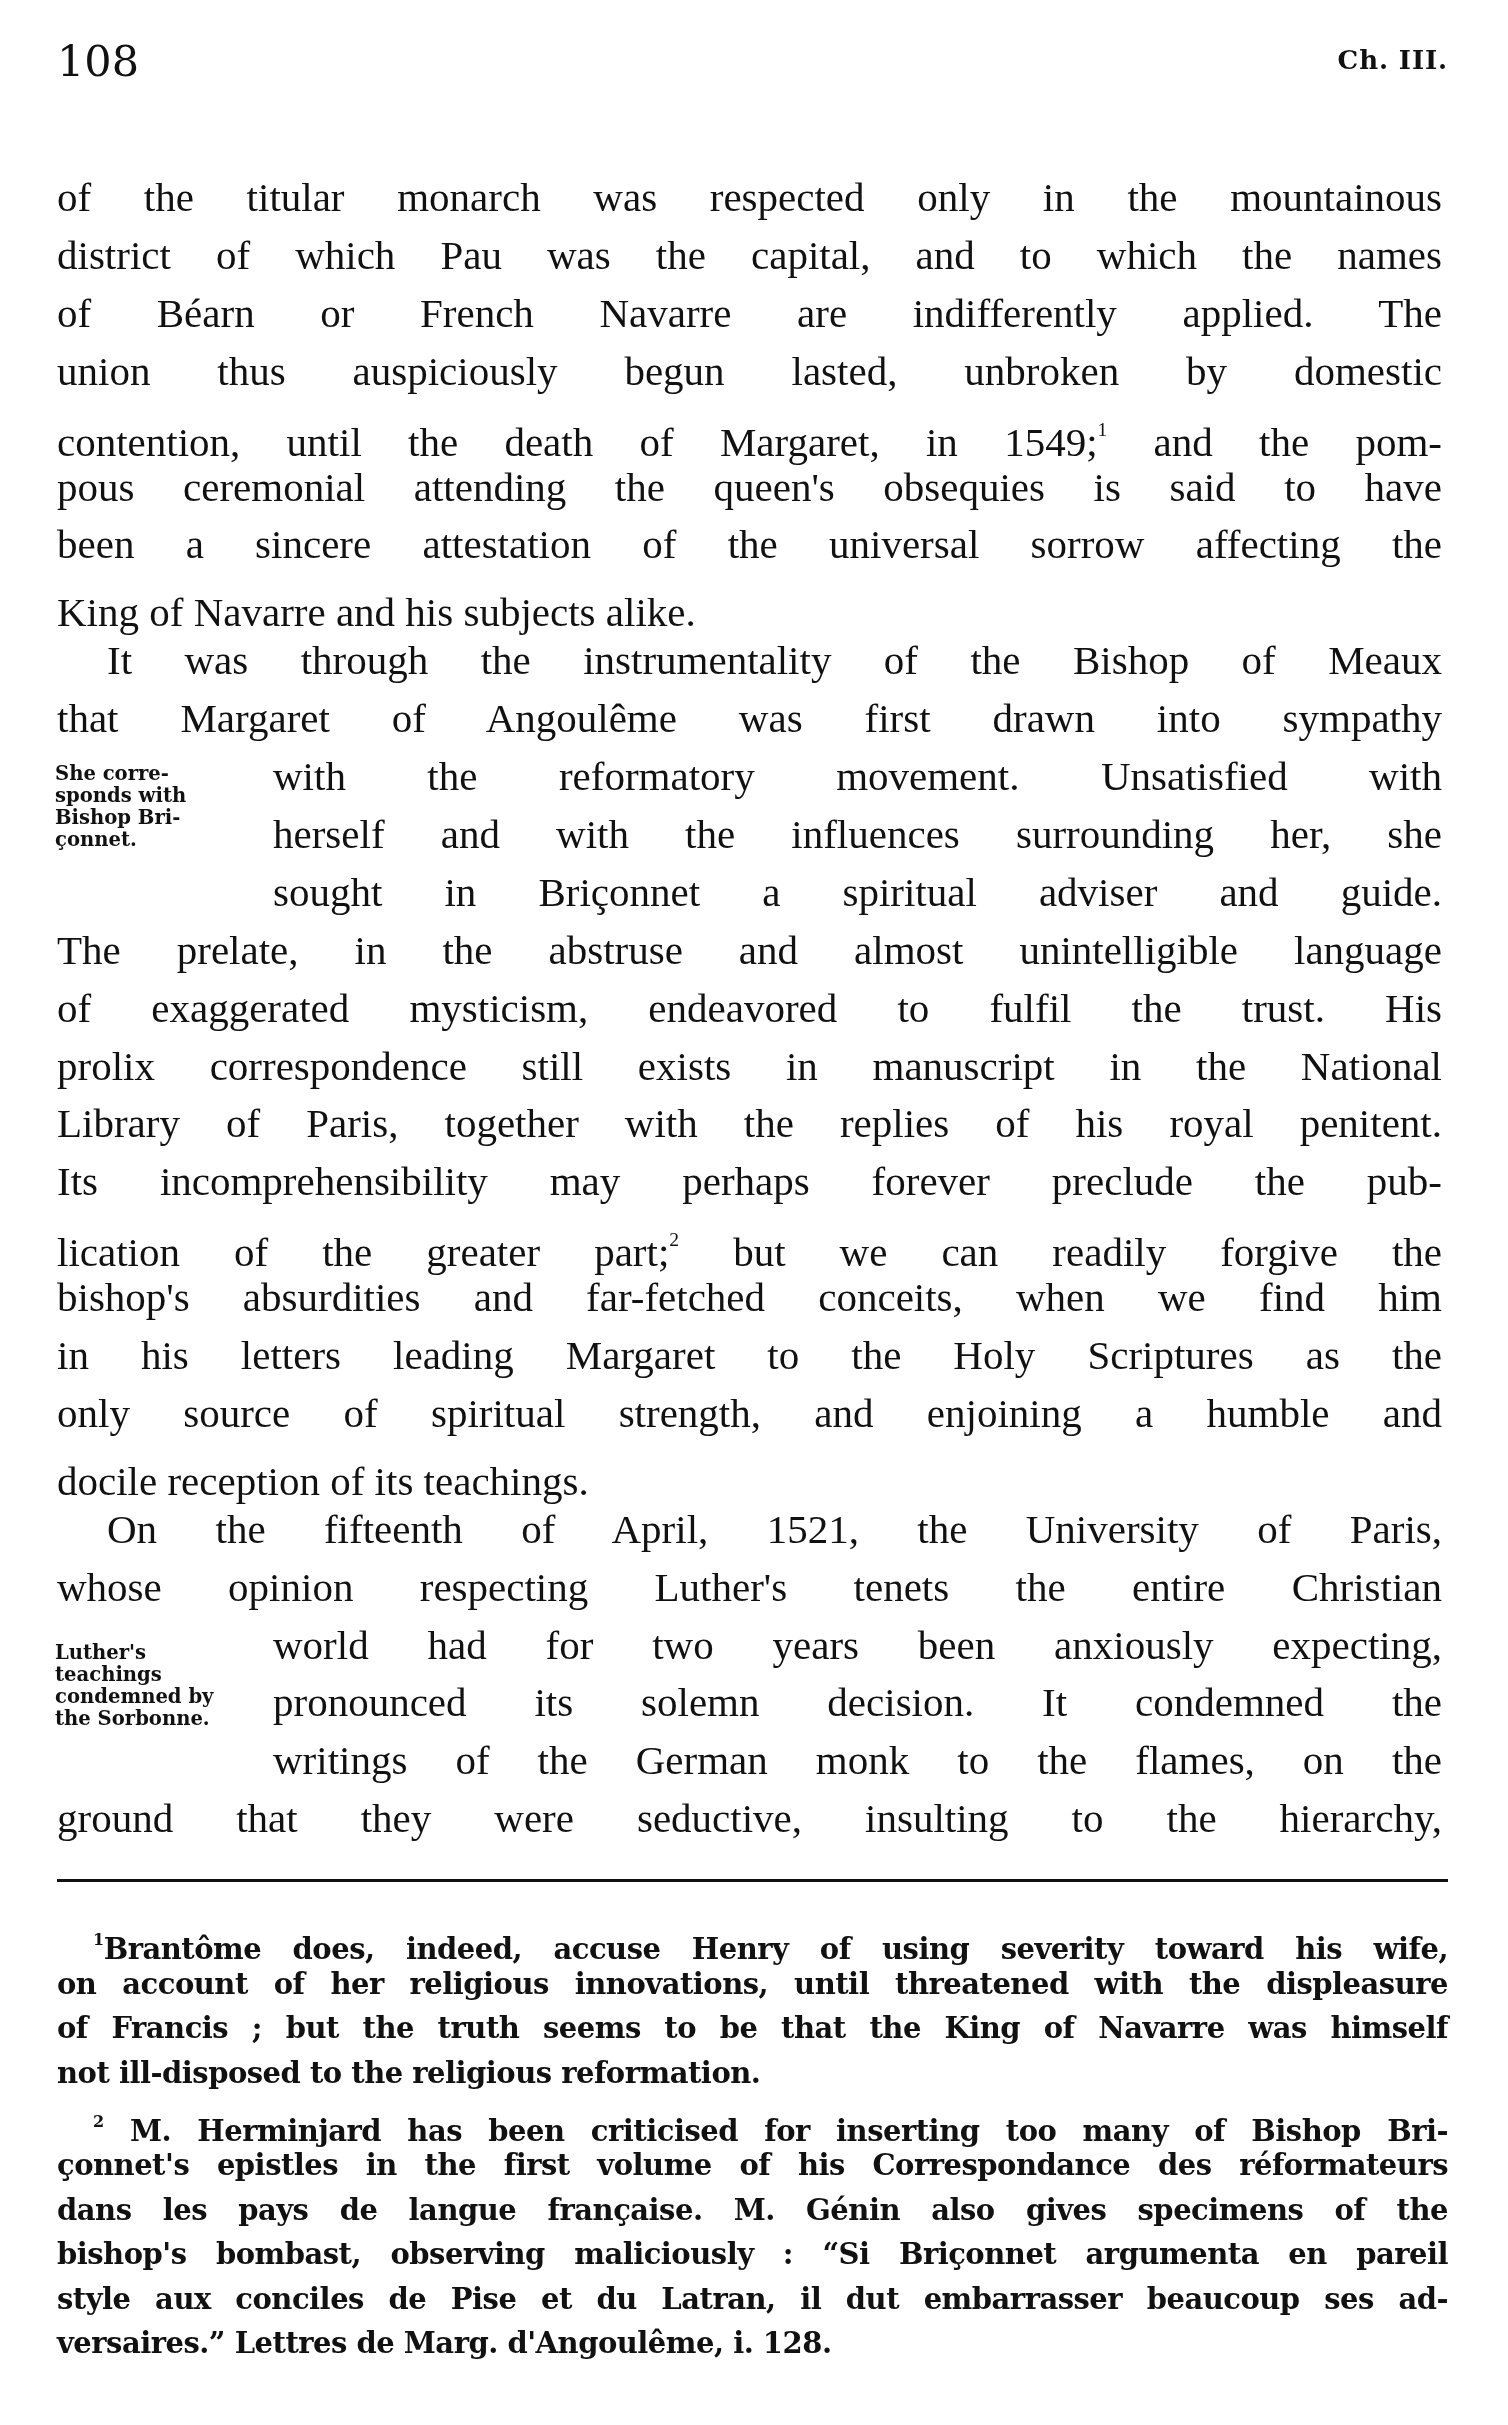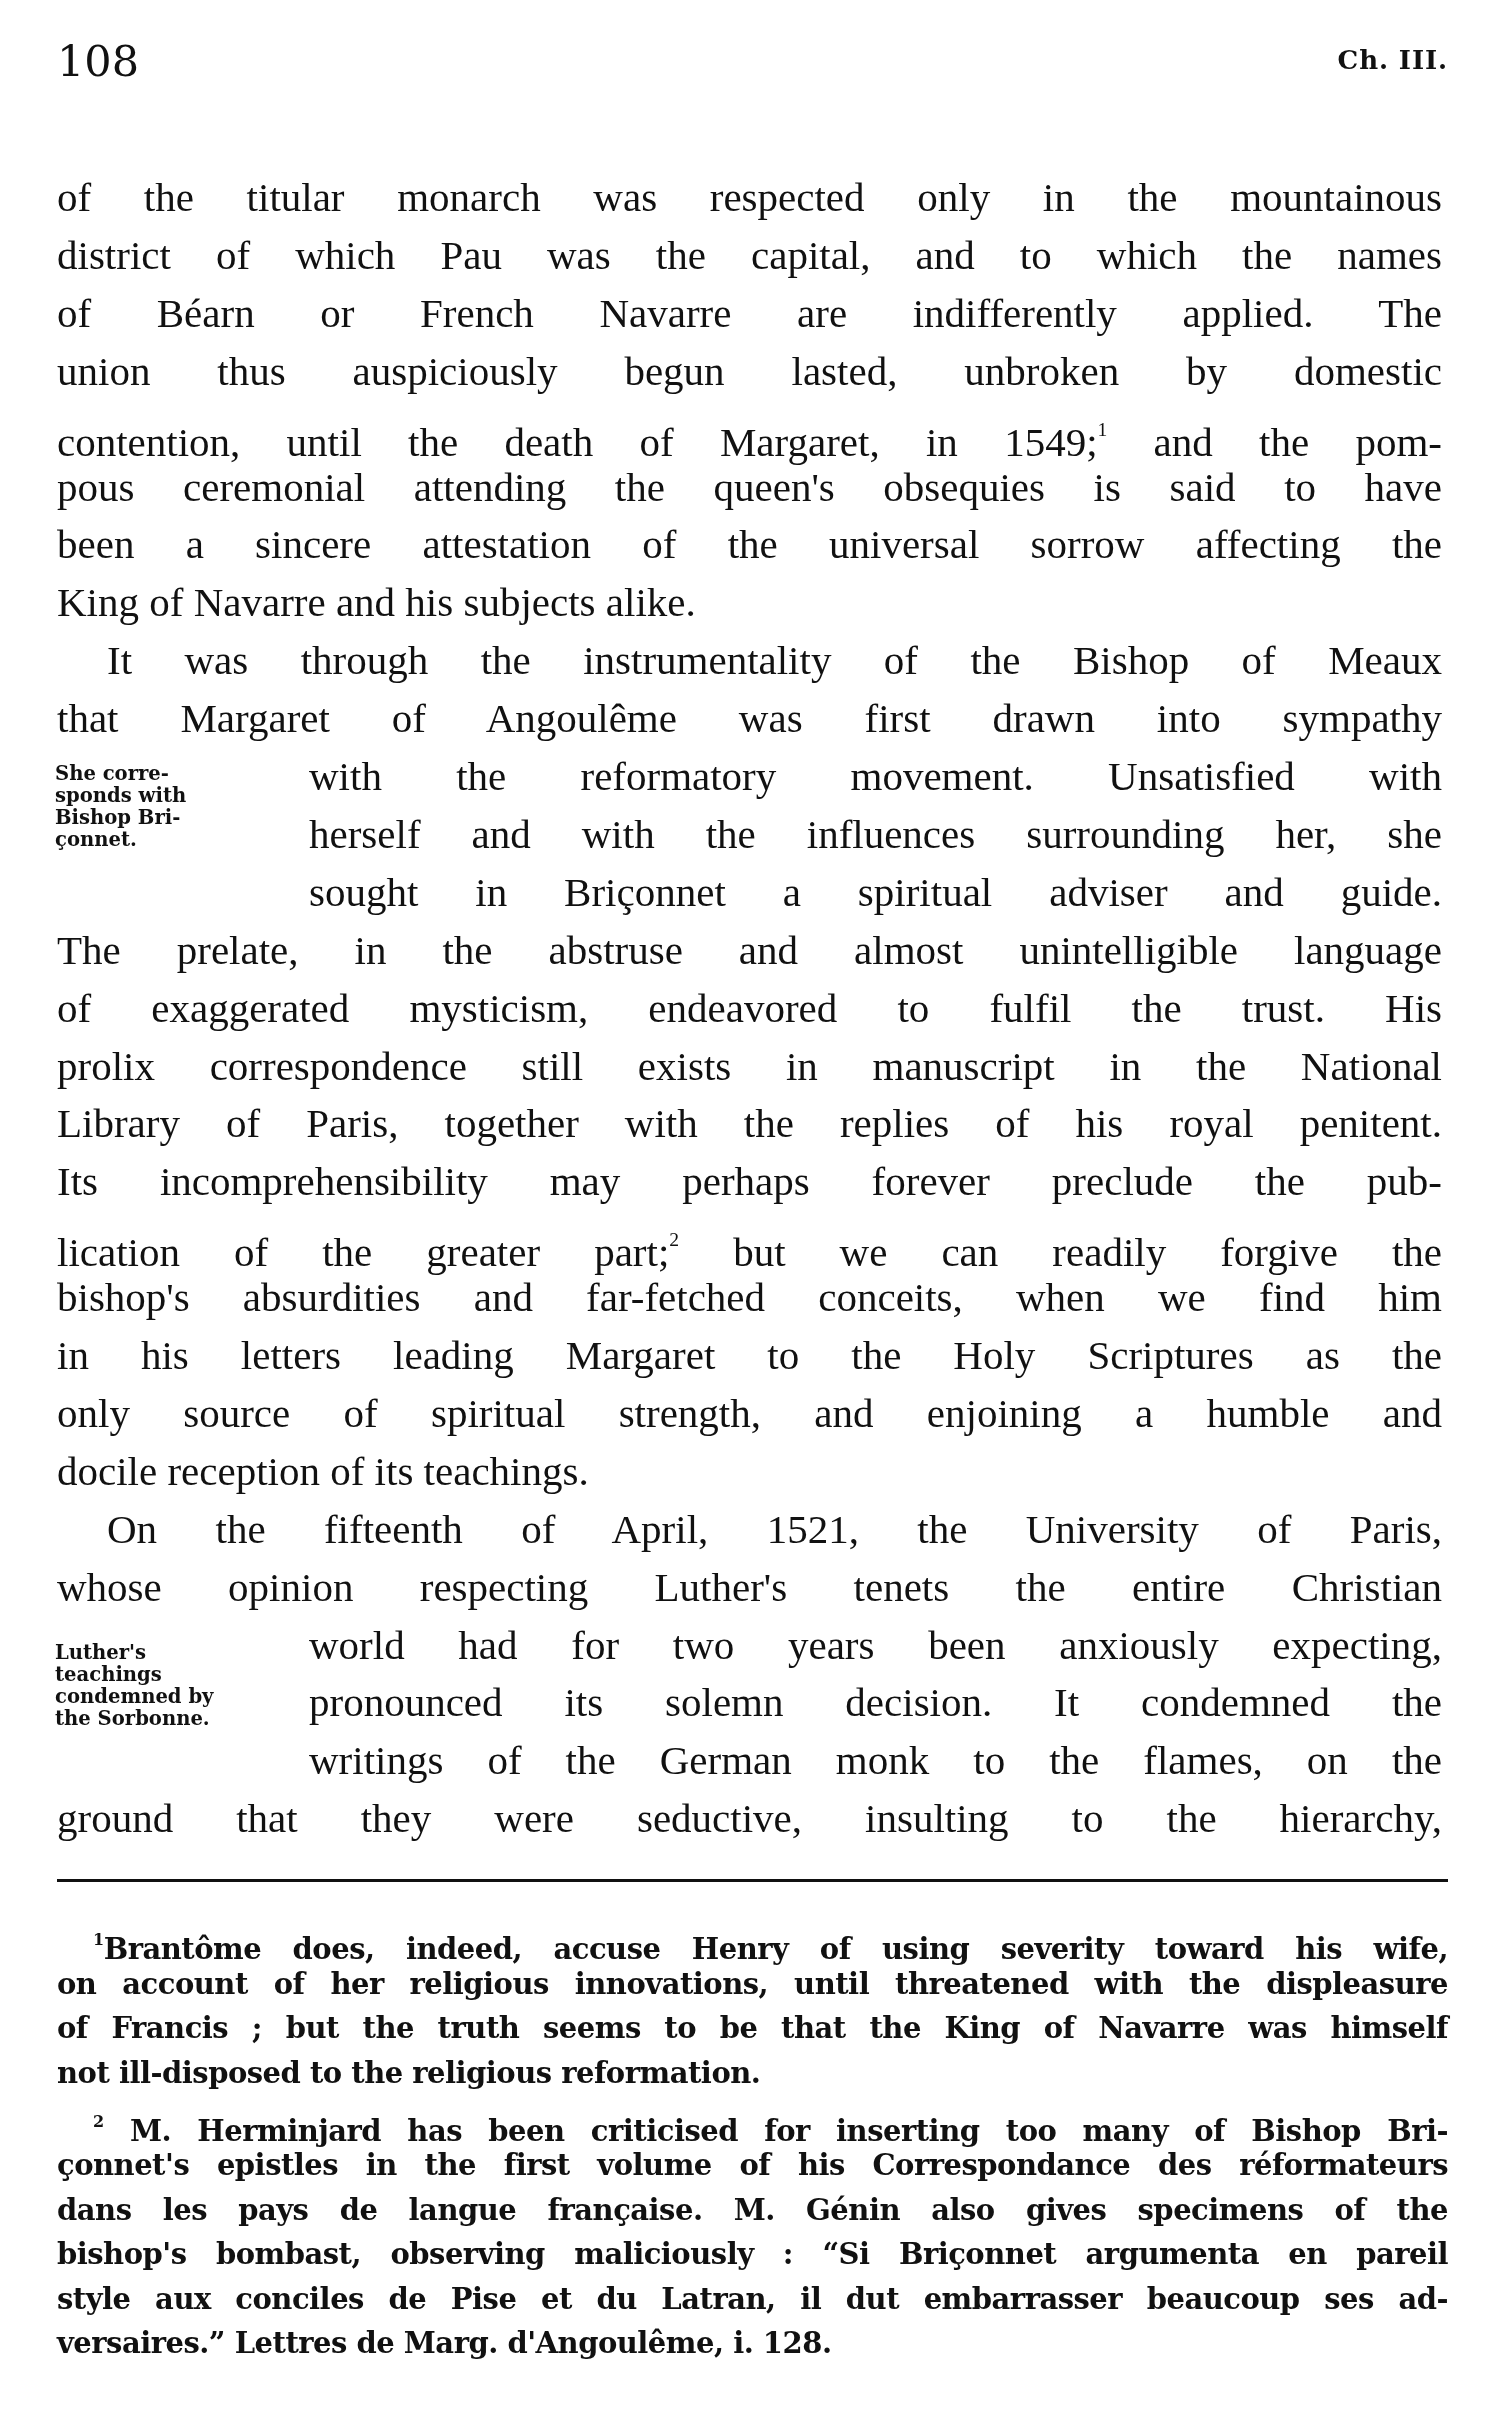--- a/index.html
+++ b/index.html
@@ -11,23 +11,23 @@
   .page-num { position: absolute; left: 0; top: 0; font-size: 43px; }
   .running-title { position: absolute; left: 223px; top: 9px; font-size: 26px; letter-spacing: 1.3px; font-weight: bold; }
   .chapter { position: absolute; right: 0; top: 9px; font-size: 26px; font-weight: bold; letter-spacing: 0.9px; }
 
   .line {
     position: absolute; left: 57px; right: 67px;
     font-size: 41px; line-height: 53px; white-space: nowrap;
     text-align: justify; text-align-last: justify;
     font-family: "Liberation Serif", "DejaVu Serif", serif;
   }
-  .line.last { text-align-last: left; }
+  .line.last { text-align-last: left; margin-top: 10px; }
   .line.indent { left: 107px; }
-  .line.margined { left: 273px; margin-left: 36px; }
+  .line.margined { left: 273px; }
   .sup { font-size: 19.6px; vertical-align: 19.6px; }
 
   .margin-note {
     position: absolute; left: 55px; width: 196px;
     font-size: 19.6px; line-height: 22px; font-weight: bold;
     font-family: "DejaVu Serif", serif;
   }
 
   .rule { position: absolute; left: 57px; right: 61px; top: 1879px; height: 2.7px; background: #111; }
 

